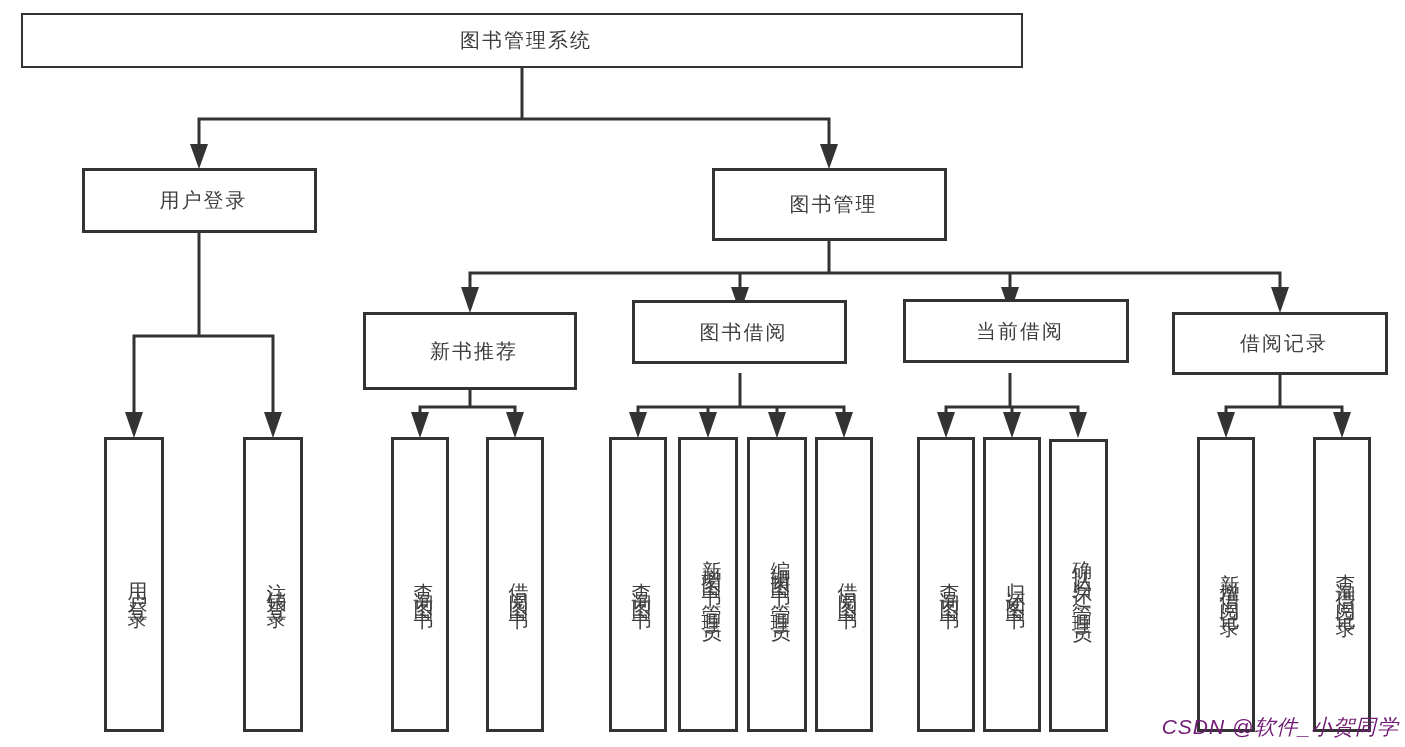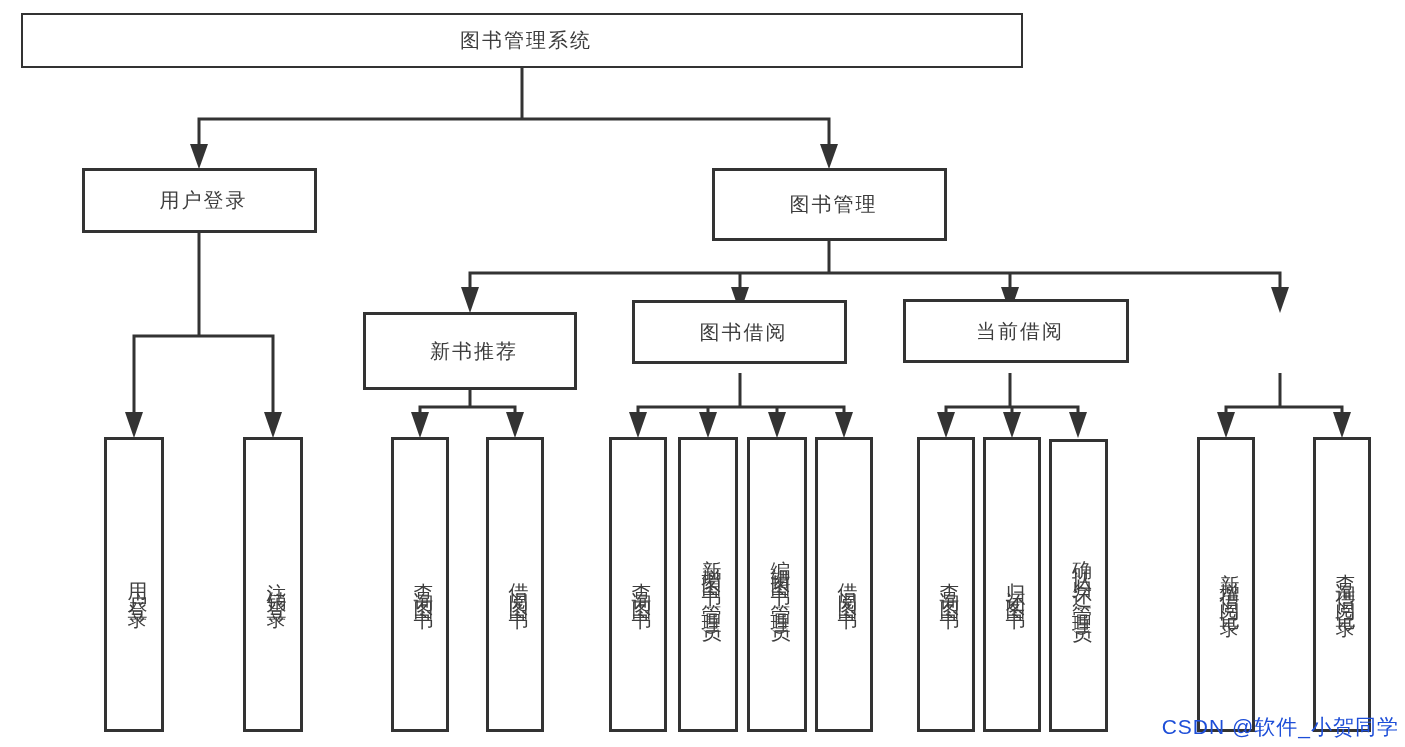--- a/index.html
+++ b/index.html
@@ -6,21 +6,21 @@
   body{font-family:"Liberation Sans","DejaVu Sans",sans-serif;}
   .canvas{position:relative;width:1405px;height:747px;background:#ffffff;overflow:hidden;}
   .wires{position:absolute;left:0;top:0;z-index:1;}
   .box{position:absolute;box-sizing:border-box;background:#ffffff;border:3px solid #333333;
        display:flex;align-items:center;justify-content:center;z-index:2;padding-left:8px;}
   .box.root{border-width:2px;}
   .htext{font-size:20px;color:#3d3d3d;letter-spacing:2px;white-space:nowrap;}
   .vtext{writing-mode:vertical-rl;line-height:1;font-size:20px;letter-spacing:9px;
          color:#3d3d3d;white-space:nowrap;}
   .watermark{position:absolute;right:6px;bottom:6px;z-index:3;font-size:21px;
-             color:#1d4ed8;letter-spacing:1px;white-space:nowrap;}
+             color:#701a75;letter-spacing:1px;white-space:nowrap;font-style:italic;}
 </style>
 </head>
 <body>
 
 <div class="canvas">
 
   <svg class="wires" width="1405" height="747" viewBox="0 0 1405 747">
     <g stroke="#333333" stroke-width="3" fill="none">
 
       <g>
@@ -99,20 +99,23 @@
 
   <div class="box" style="left:363px;top:312px;width:214px;height:78px">
     <span class="htext">新书推荐</span>
   </div>
   <div class="box" style="left:632px;top:300px;width:215px;height:64px">
     <span class="htext">图书借阅</span>
   </div>
   <div class="box" style="left:903px;top:299px;width:226px;height:64px">
     <span class="htext">当前借阅</span>
   </div>
+  <div class="box" style="left:1172px;top:312px;width:216px;height:63px">
+    <span class="htext">借阅记录</span>
+  </div>
 
   <div class="box" style="left:104px;top:437px;width:60px;height:295px">
     <span class="vtext">用户登录</span>
   </div>
   <div class="box" style="left:243px;top:437px;width:60px;height:295px">
     <span class="vtext">注销登录</span>
   </div>
 
   <div class="box" style="left:391px;top:437px;width:58px;height:295px">
     <span class="vtext">查询图书</span>

